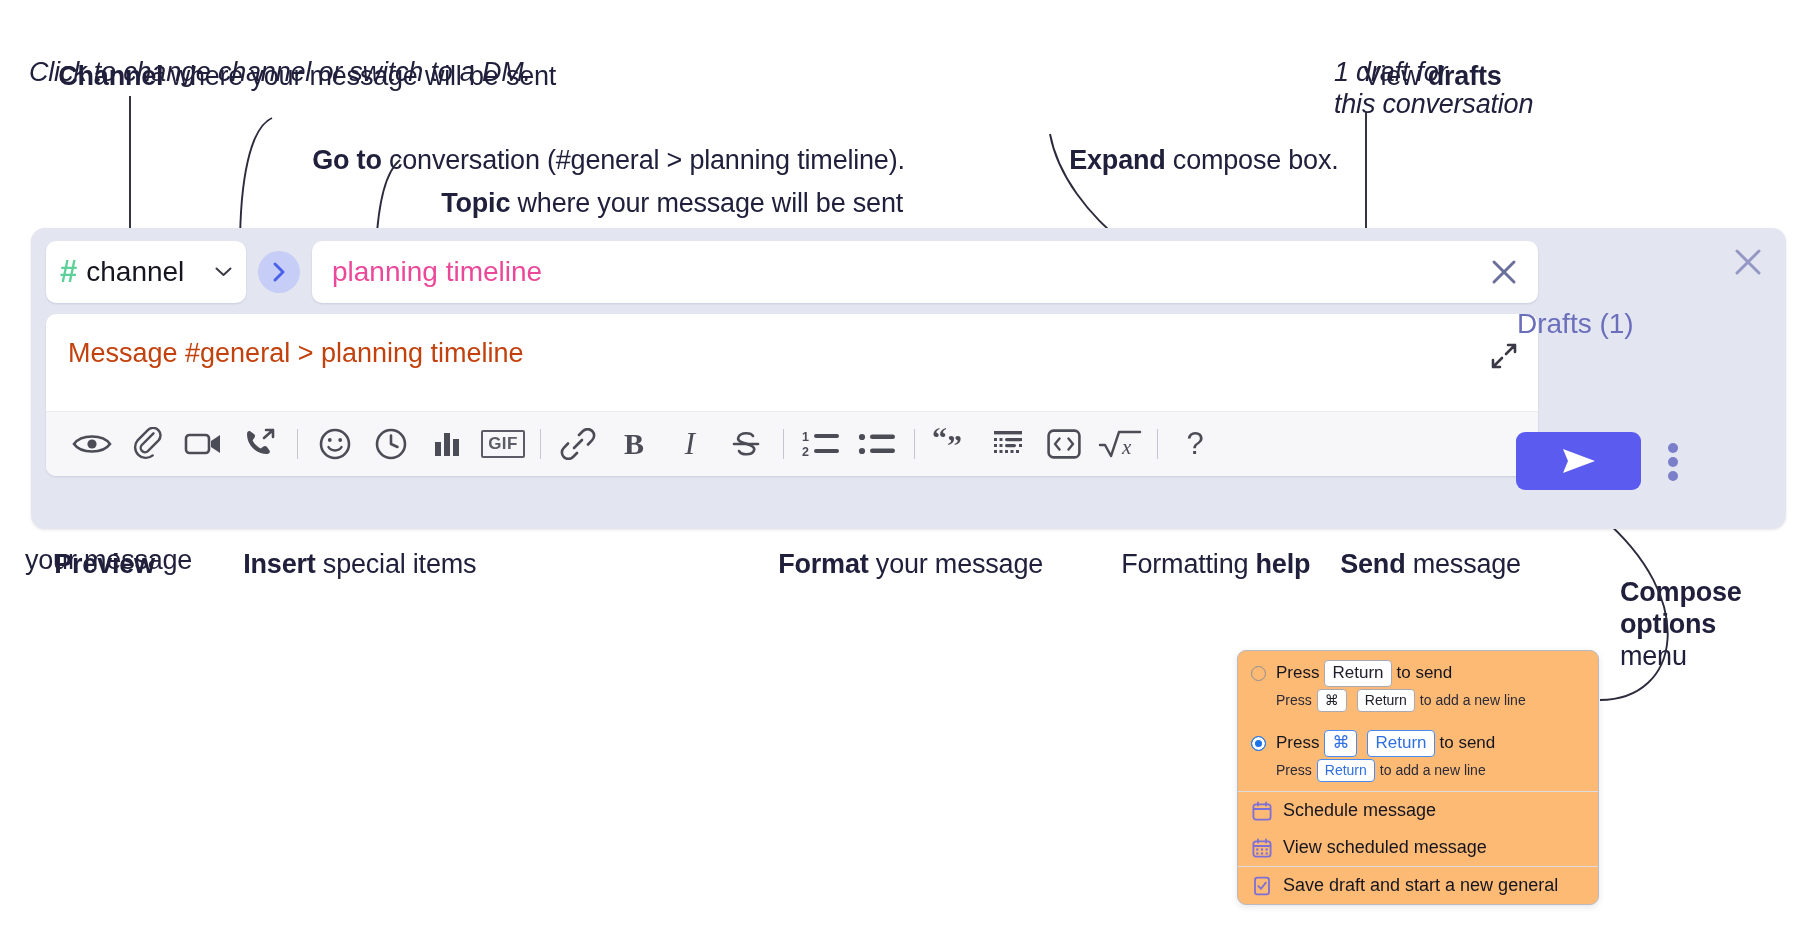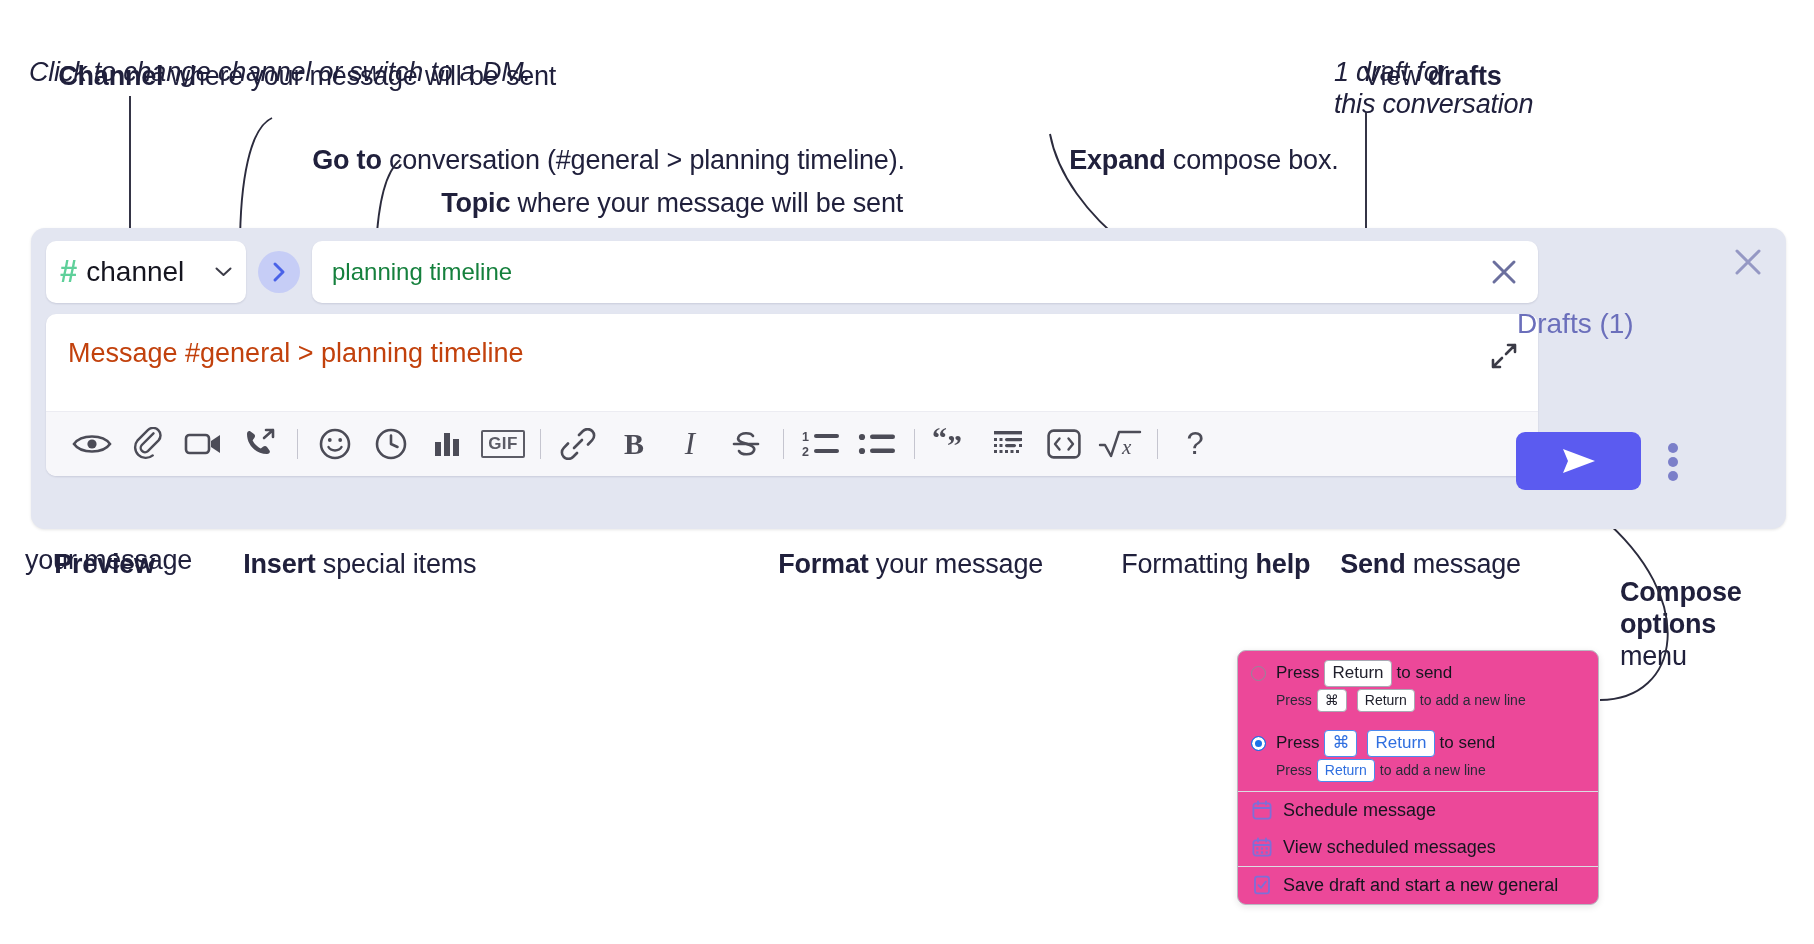--- a/index.html
+++ b/index.html
@@ -42,21 +42,21 @@
   #goto-btn{
     width:42px;height:42px;border-radius:50%;background:#c6cdf6;
     margin:0 12px;display:flex;align-items:center;justify-content:center;flex:none;
   }
 
   #topic-field{
     flex:1;height:62px;background:#ffffff;border-radius:10px;
     display:flex;align-items:center;padding:0 18px 0 20px;box-sizing:border-box;
     box-shadow:0 1px 2px rgba(20,20,60,.12);
   }
-  #topic-value{font-size:24px;color:#15803d;flex:1;}
+  #topic-value{font-size:28px;color:#ec4899;flex:1;}
 
   #message-card{
     margin-top:11px;background:#ffffff;border-radius:10px;
     box-shadow:0 1px 2px rgba(20,20,60,.12);
     position:relative;overflow:hidden;
   }
   #message-input-area{height:97px;display:flex;align-items:flex-start;padding:24px 20px 0 22px;box-sizing:border-box;}
   #message-placeholder{font-size:27px;color:#c2410c;}
   #expand-btn{position:absolute;right:20px;top:28px;width:28px;height:28px;}
 
@@ -84,36 +84,36 @@
     position:absolute;left:18px;top:204px;width:125px;height:58px;border-radius:9px;
     background:#5b5bf0;display:flex;align-items:center;justify-content:center;
   }
   #kebab{position:absolute;left:170px;top:215px;width:10px;height:38px;
     display:flex;flex-direction:column;justify-content:space-between;align-items:center;}
   #kebab i{display:block;width:10px;height:10px;border-radius:50%;background:#7b7fc9;}
 
   
   #options-menu{
     position:absolute;left:1237px;top:650px;width:360px;
-    background:#ec4899;border:1px solid #b9b9c2;border-radius:9px;
+    background:#fdba74;border:1px solid #b9b9c2;border-radius:9px;
     box-shadow:0 2px 7px rgba(0,0,0,.10);font-size:17px;color:#15151f;
     overflow:hidden;
   }
   .radio-row{display:flex;align-items:center;padding:9px 14px 0 13px;}
   .radio{width:15px;height:15px;border-radius:50%;border:1.7px solid #8d8d99;flex:none;margin-right:10px;box-sizing:border-box;}
   .radio.on{border:1.7px solid #1a73e8;background:#1a73e8;box-shadow:inset 0 0 0 3px #fff;}
   .sub-row{display:flex;align-items:center;padding:2px 14px 9px 38px;font-size:14px;color:#2a2a38;}
   .key{
     display:inline-flex;align-items:center;justify-content:center;
     border:1px solid #a9a9b4;border-radius:4px;background:#fff;
     padding:1px 7px;margin:0 5px;color:#20202c;line-height:1.35;
   }
   .key.blue{border-color:#4a8bf0;color:#2f6fe0;}
   .menu-sep{height:1px;background:#dcdce3;}
-  .menu-item{display:flex;align-items:center;padding:8px 14px;font-size:18px;gap:11px;}
+  .menu-item{display:flex;align-items:flex-end;padding:8px 14px;font-size:18px;gap:11px;}
   .menu-item .mi-ic{width:20px;height:20px;flex:none;}
 </style>
 </head>
 <body>
 
 <div class="stage">
 
   <div class="ann" style="left:29px;top:22px;">
     <b>Channel</b><span> where your message will be sent</span>
   </div>
@@ -455,21 +455,21 @@
         <path d="M6,1.4 L6,4.6 M14,1.4 L14,4.6" stroke="#7d6fd8" stroke-width="1.8" stroke-linecap="round"></path>
         <g fill="#7d6fd8">
           <rect x="4.2" y="10.4" width="2.2" height="2.2"></rect>
           <rect x="8.9" y="10.4" width="2.2" height="2.2"></rect>
           <rect x="13.6" y="10.4" width="2.2" height="2.2"></rect>
           <rect x="4.2" y="14.4" width="2.2" height="2.2"></rect>
           <rect x="8.9" y="14.4" width="2.2" height="2.2"></rect>
           <rect x="13.6" y="14.4" width="2.2" height="2.2"></rect>
         </g>
       </svg>
-      <span>View scheduled messages</span>
+      <span>View scheduled message</span>
     </div>
 
     <div class="menu-sep"></div>
 
     <div class="menu-item">
       <svg class="mi-ic" viewBox="0 0 20 20">
         <rect x="3" y="1.6" width="14" height="16.8" rx="2.4" fill="none" stroke="#7d6fd8" stroke-width="1.8"></rect>
         <path d="M6.4,10.2 L9,12.8 L13.8,6.6" fill="none" stroke="#7d6fd8" stroke-width="1.8" stroke-linecap="round" stroke-linejoin="round"></path>
       </svg>
       <span>Save draft and start a new general</span>

